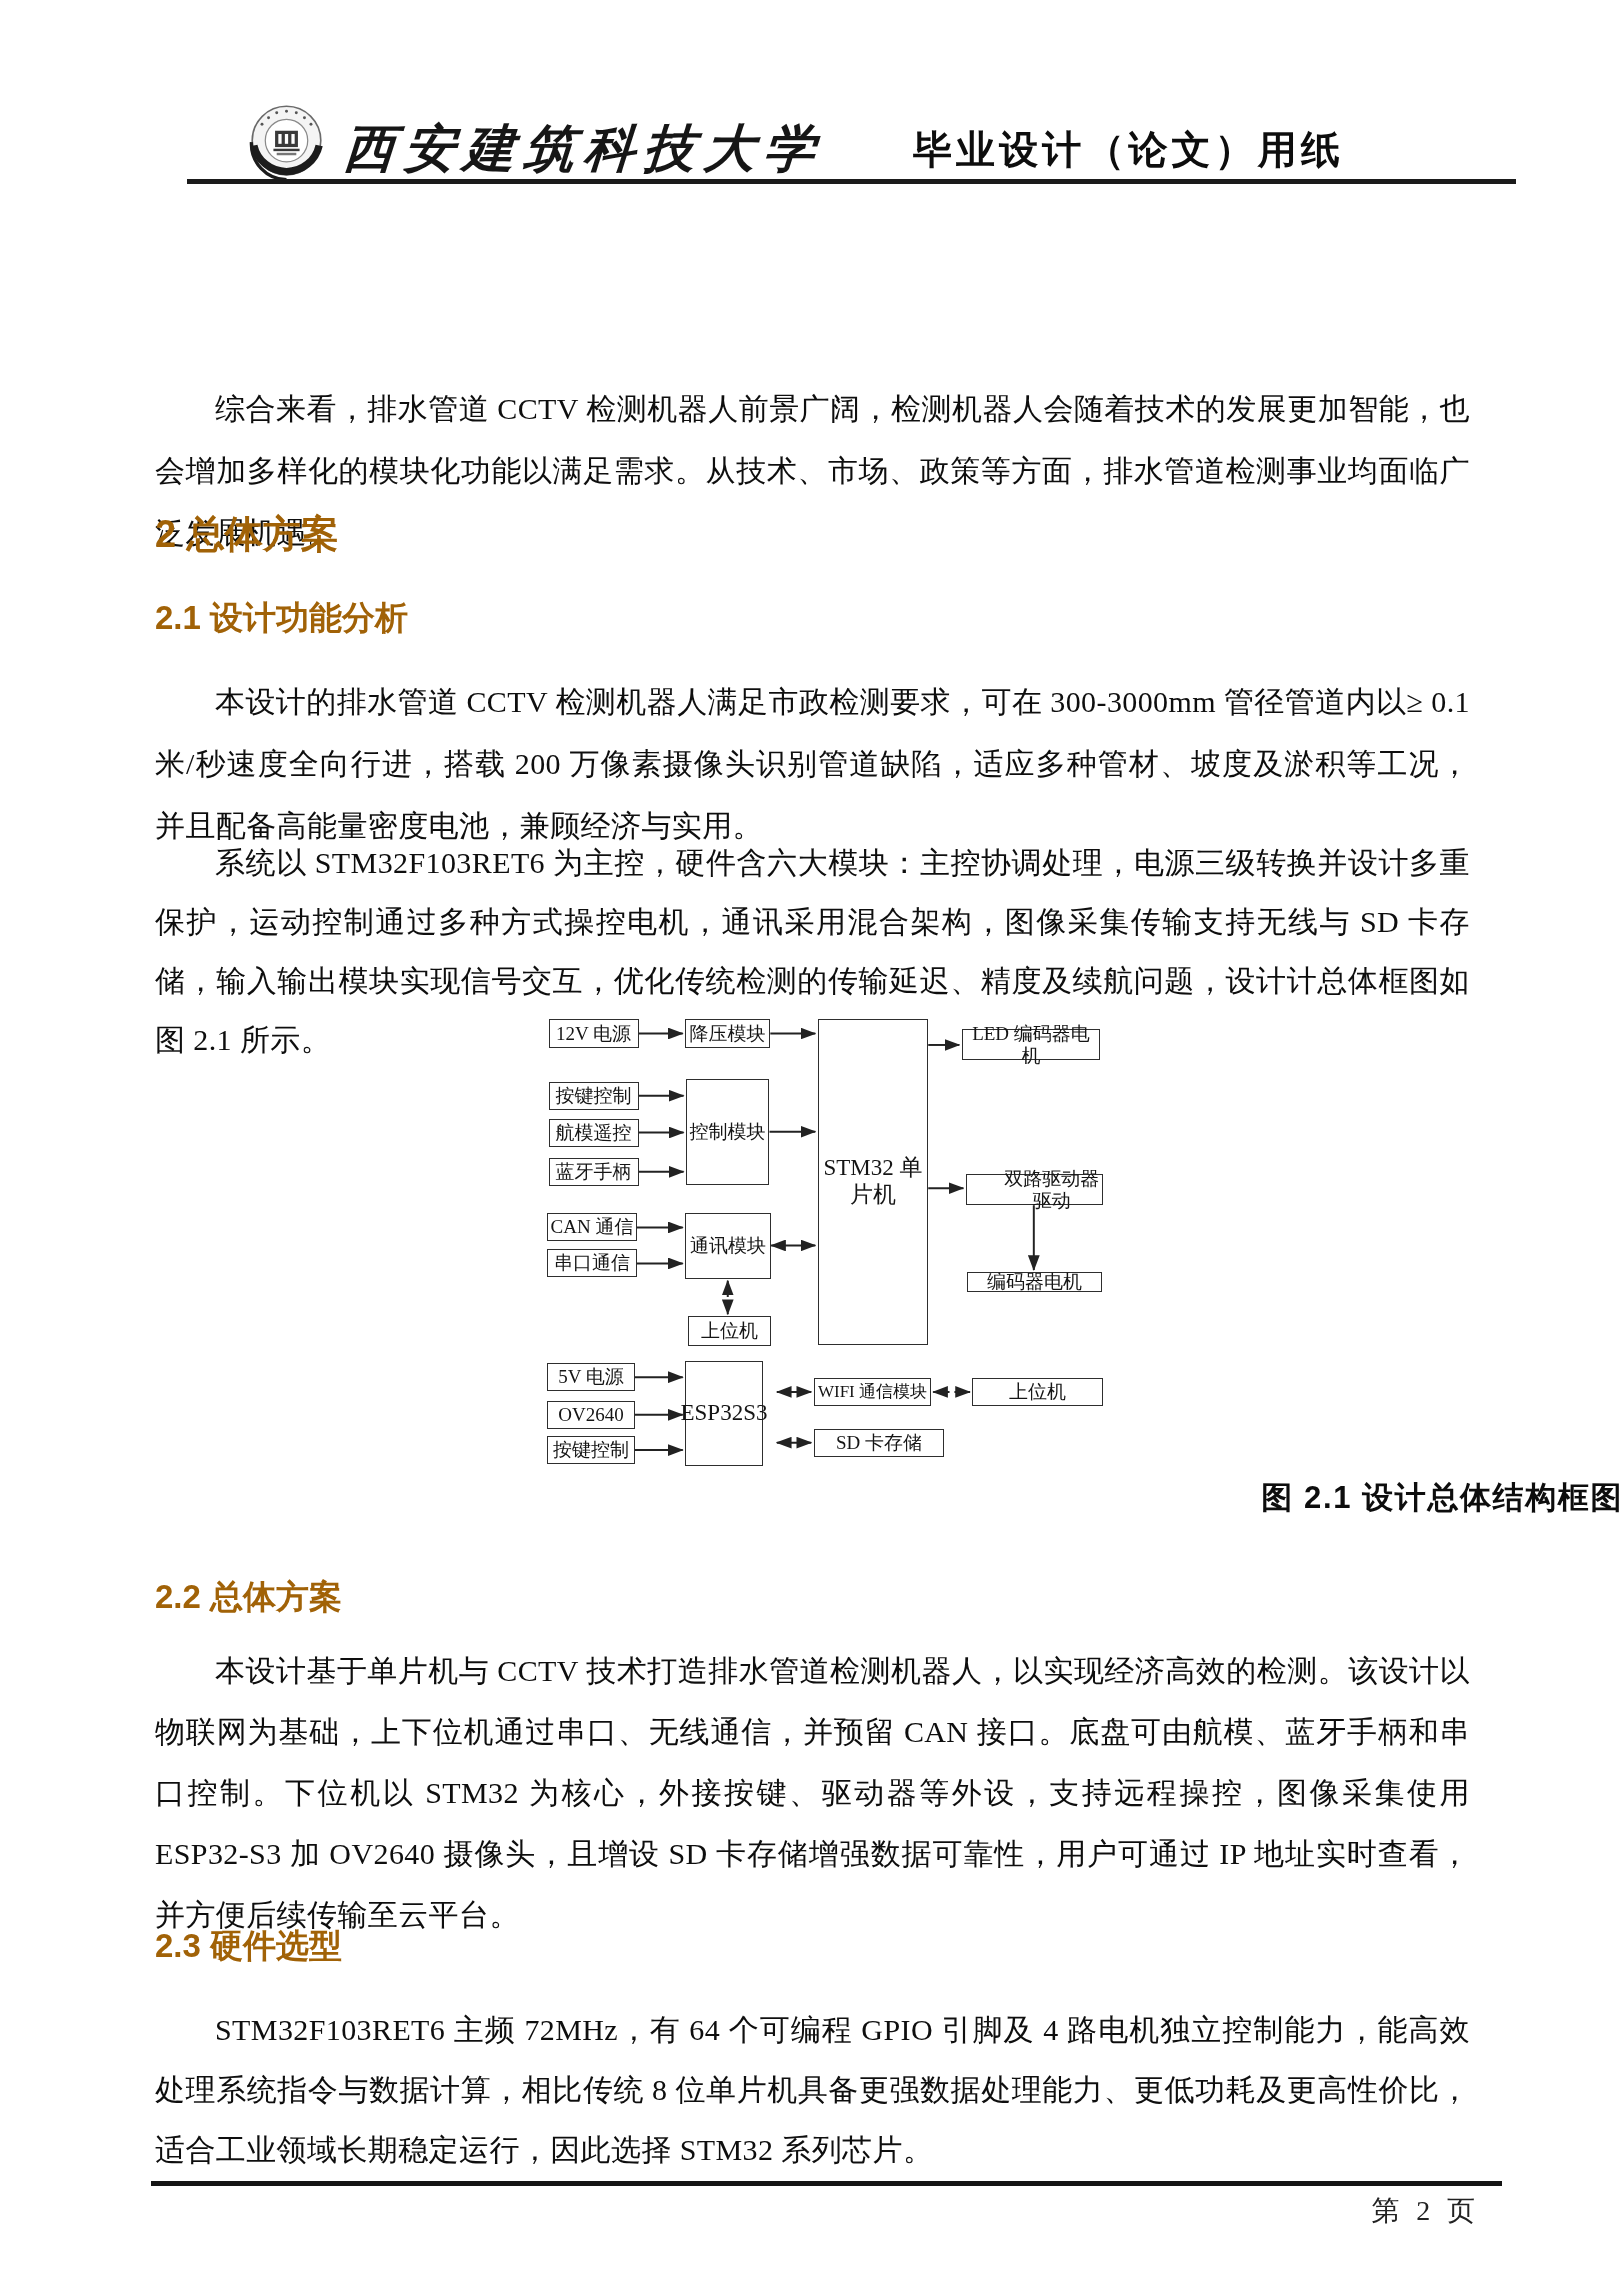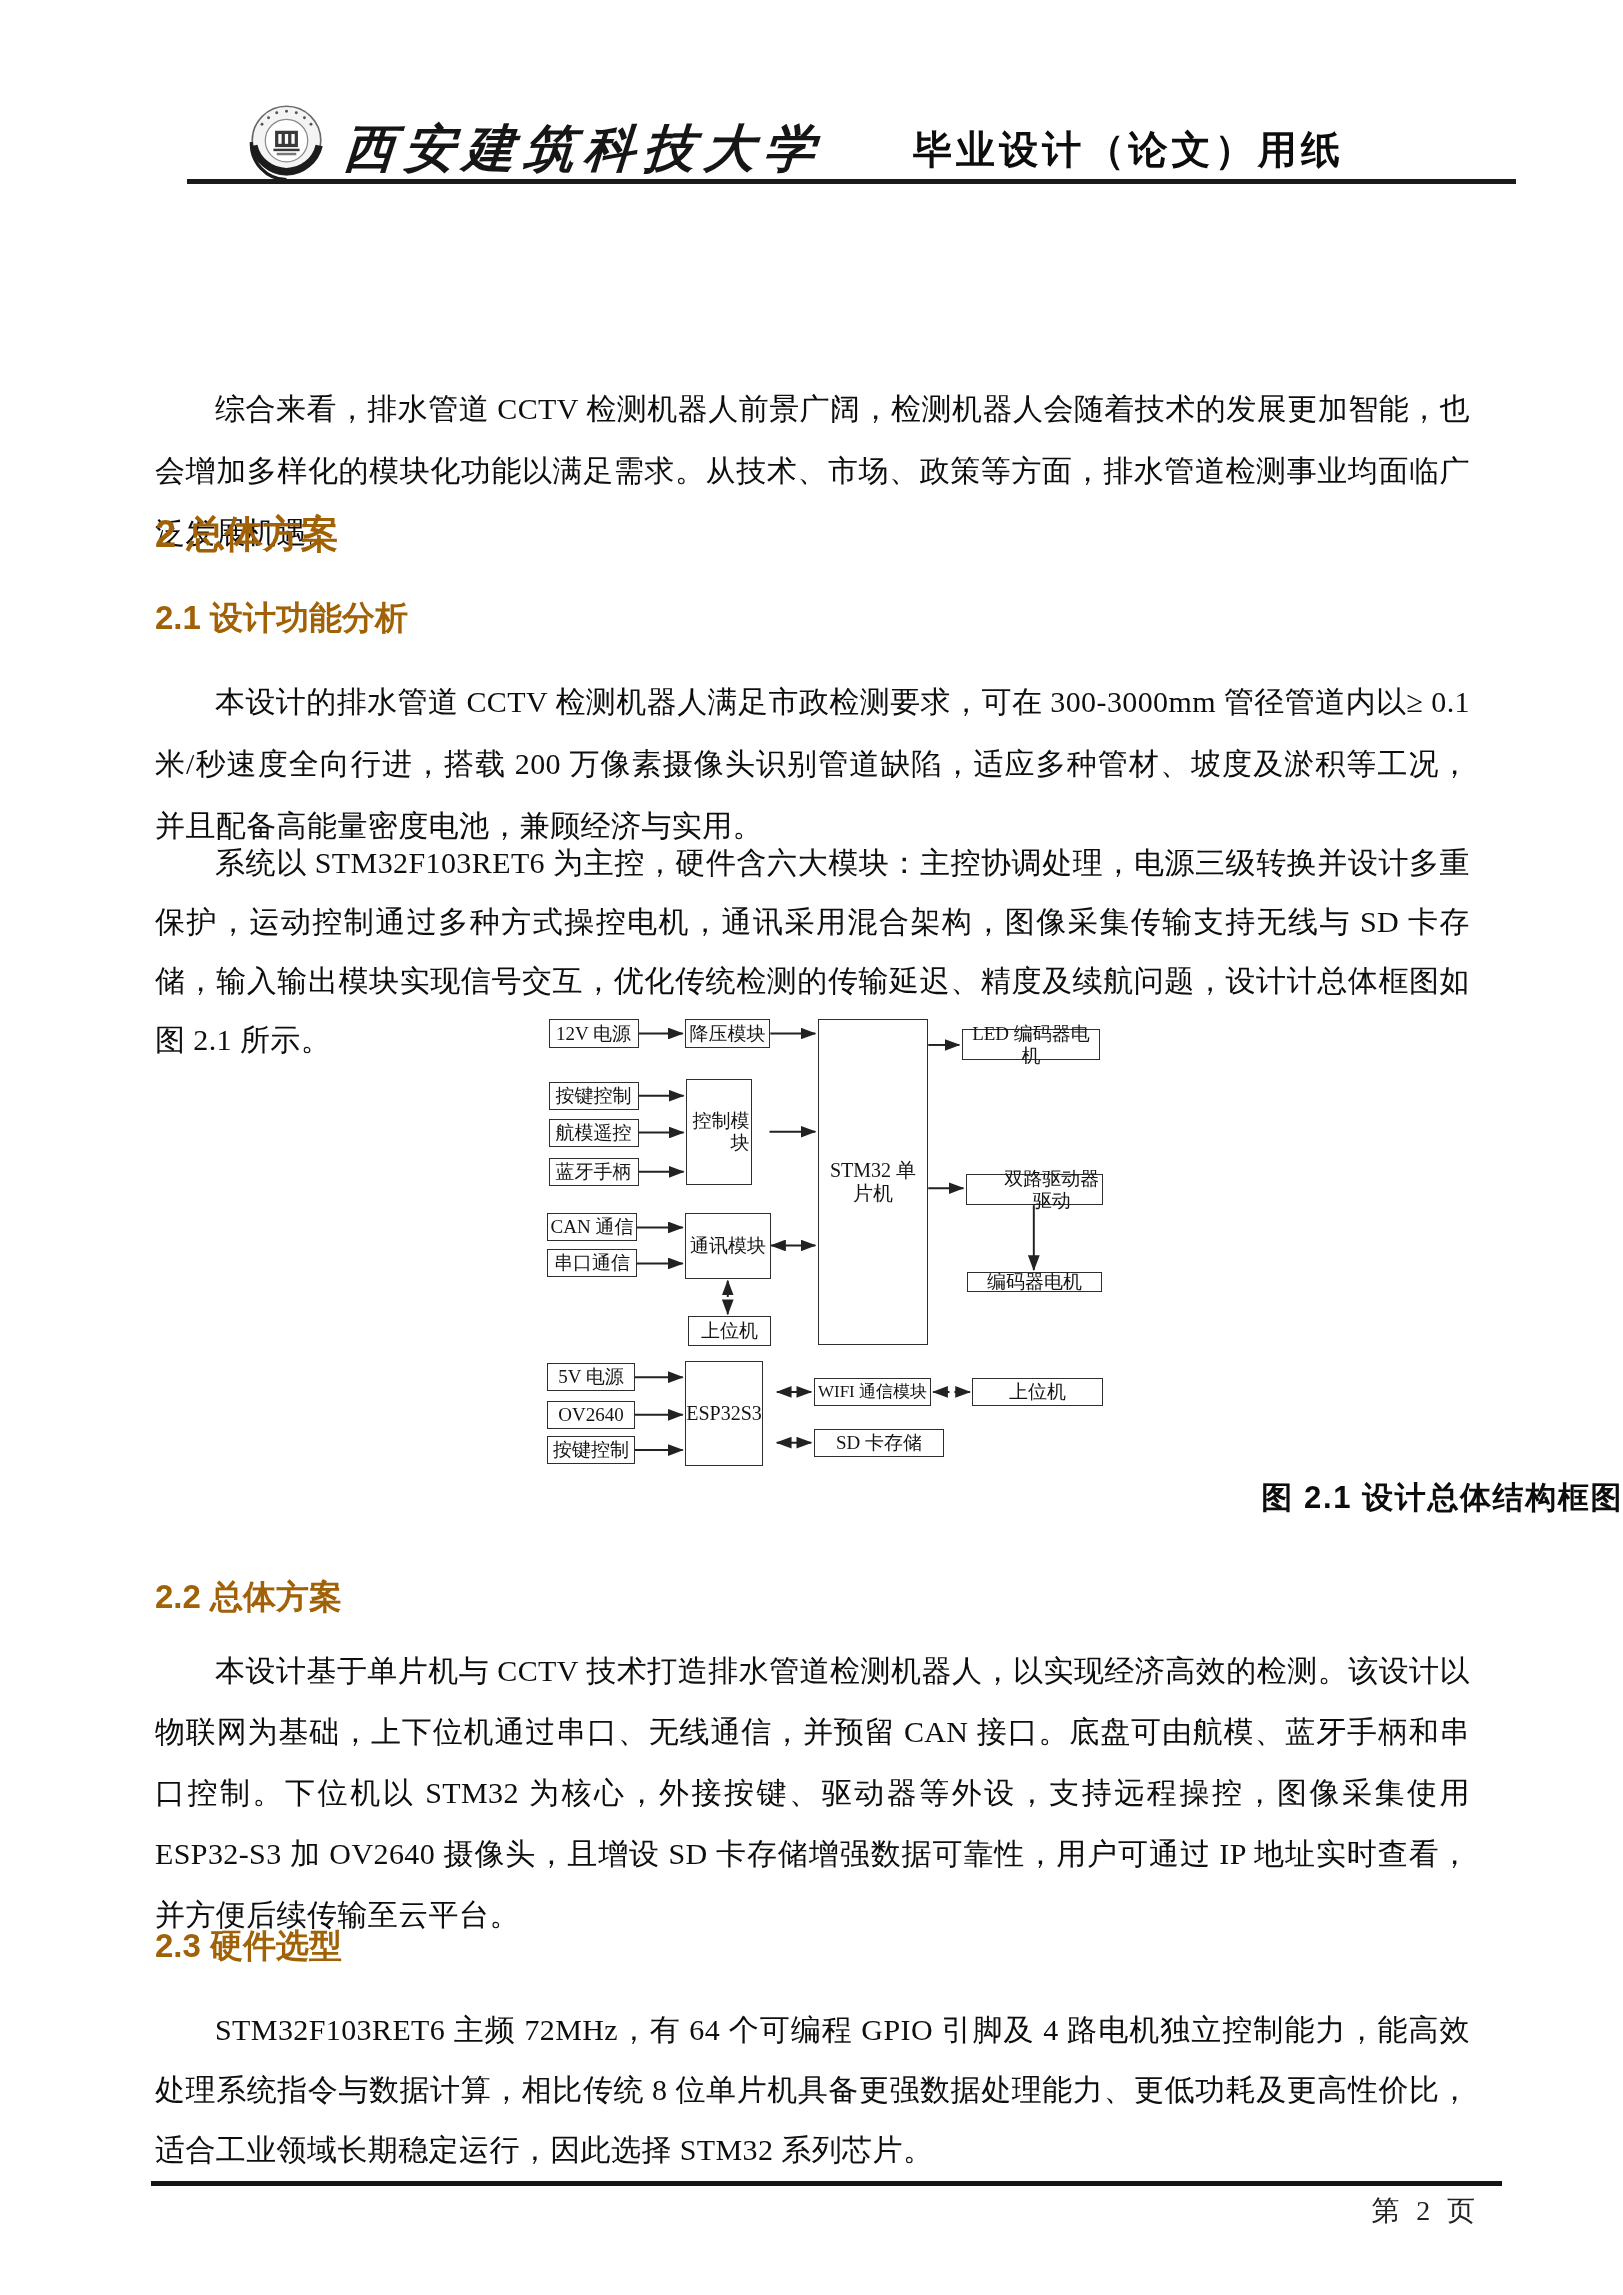--- a/index.html
+++ b/index.html
@@ -37,21 +37,21 @@
   .h-big { font-size:38px; }
   .h-sub { font-size:33px; }
   
   .diagram { position:absolute; left:524px; top:1013px; width:581px; height:460px; }
   .diagram svg.wires { position:absolute; left:0; top:0; width:581px; height:460px; }
   .dbox {
     position:absolute; border:1.6px solid #2e2e2e; background:#fff;
     display:flex; align-items:center; justify-content:center; text-align:center;
     font-size:19px; color:#151515; line-height:1.15; padding:1.6px;
   }
-  .dbox.big { font-size:20px; }
+  .dbox.big { font-size:23px; }
   .fig-caption {
     position:absolute; left:0; top:1477px; width:1623px; text-align:right;
     font-family:"Liberation Sans","DejaVu Sans",sans-serif;
     font-size:31px; font-weight:bold; color:#0d0d0d; letter-spacing:1.6px;
   }
   
   .foot-rule { position:absolute; left:151px; top:2181px; width:1351px; height:4.9px; background:#141414; }
   .page-num {
     position:absolute; left:151px; top:2192px; width:1329px; text-align:right;
     font-size:28px; color:#222; letter-spacing:4.9px;
@@ -125,21 +125,21 @@
       </g>
     </svg>
 
     <div class="dbox" style="left:24.5px;  top:5.7px;   width:90px; height:29.5px;">12V 电源</div>
     <div class="dbox" style="left:161px; top:5.7px;   width:85px; height:29.5px;">降压模块</div>
     <div class="dbox big" style="left:294px; top:5.7px; width:110px; height:326px;">STM32 单片机</div>
     <div class="dbox" style="left:438px; top:16.4px;  width:138px; height:31px;">LED 编码器电机</div>
     <div class="dbox" style="left:24.5px;  top:69px;  width:90px; height:28px;">按键控制</div>
     <div class="dbox" style="left:24.5px;  top:106px; width:90px; height:28px;">航模遥控</div>
     <div class="dbox" style="left:24.5px;  top:145px; width:90px; height:28px;">蓝牙手柄</div>
-    <div class="dbox" style="left:162px; top:66px;  width:66px; height:106px;text-align:right;">控制模块</div>
+    <div class="dbox" style="left:162px; top:66px;  width:83px; height:106px;text-align:right;">控制模块</div>
     <div class="dbox" style="left:23px;  top:200px; width:90px; height:28px;">CAN 通信</div>
     <div class="dbox" style="left:23px;  top:236px; width:90px; height:28px;">串口通信</div>
     <div class="dbox" style="left:161px; top:200px; width:86px; height:66px;">通讯模块</div>
     <div class="dbox" style="left:164px; top:303px; width:83px; height:30px;">上位机</div>
     <div class="dbox" style="left:442px; top:161px; width:137px; height:31px;padding-left:36px;">双路驱动器驱动</div>
     <div class="dbox" style="left:443px; top:259px; width:135px; height:20px;">编码器电机</div>
     <div class="dbox" style="left:23px;  top:350px; width:88px; height:28px;">5V 电源</div>
     <div class="dbox" style="left:23px;  top:388px; width:88px; height:28px;">OV2640</div>
     <div class="dbox" style="left:23px;  top:423px; width:88px; height:28px;">按键控制</div>
     <div class="dbox big" style="left:161px; top:348px; width:78px; height:105px;">ESP32S3</div>

